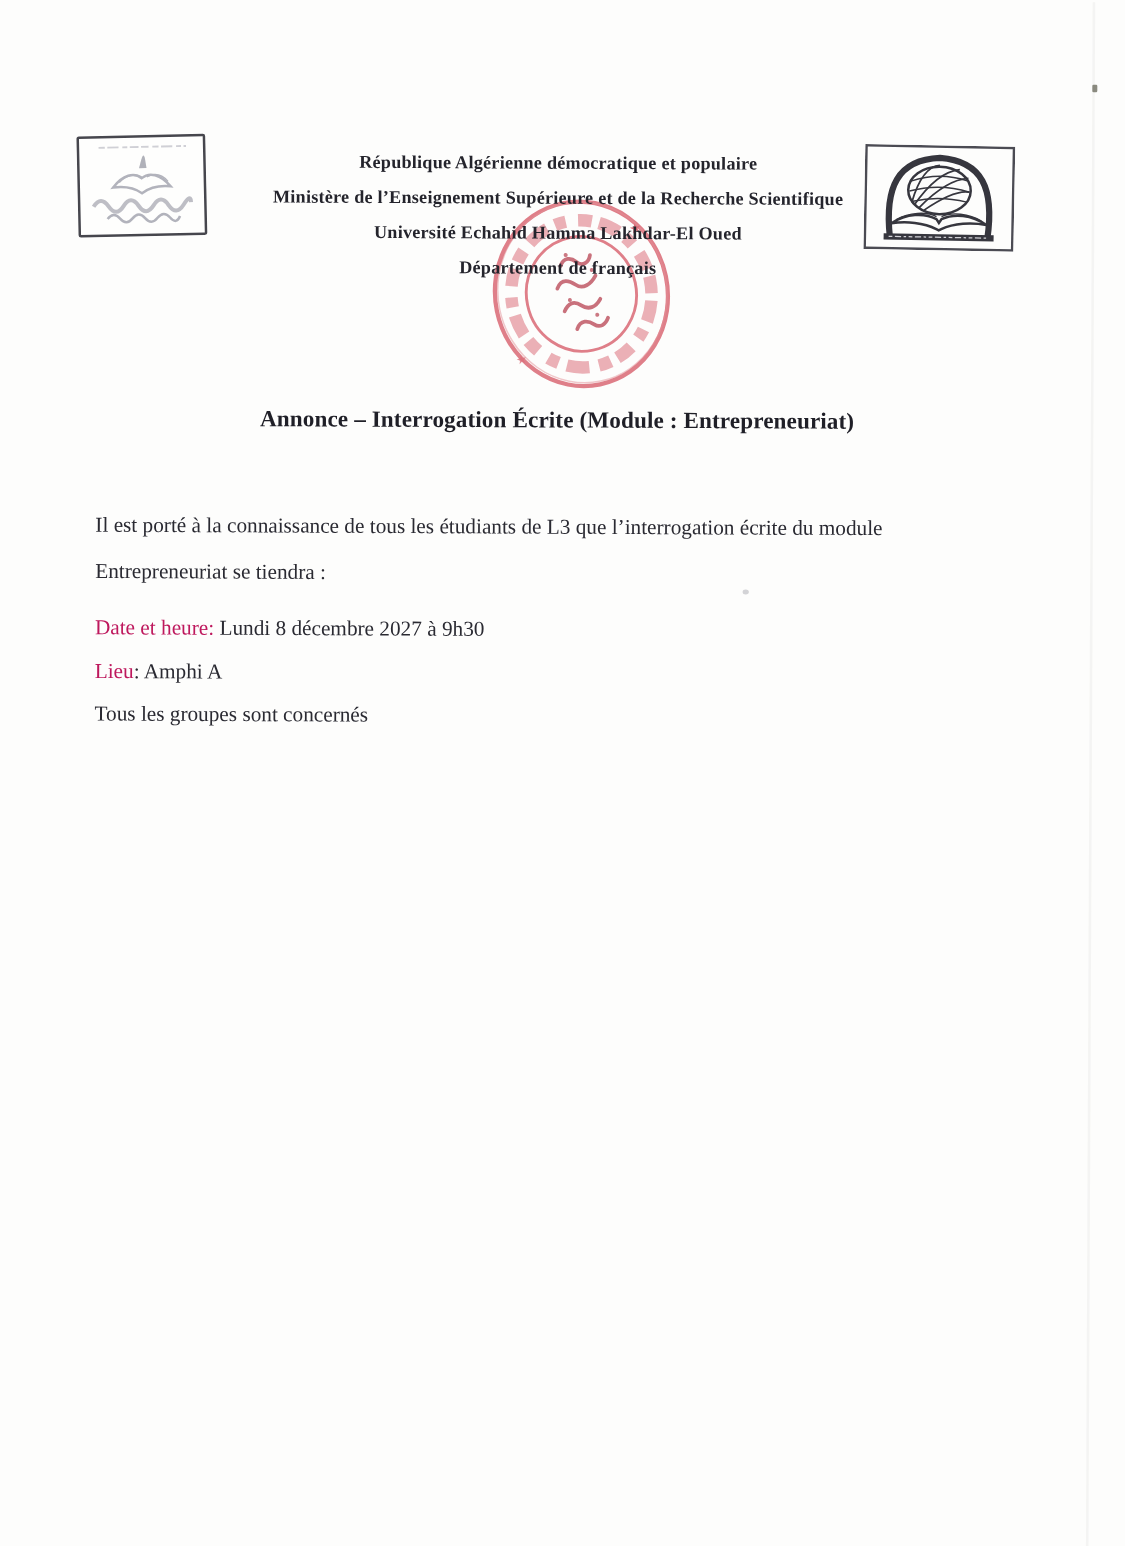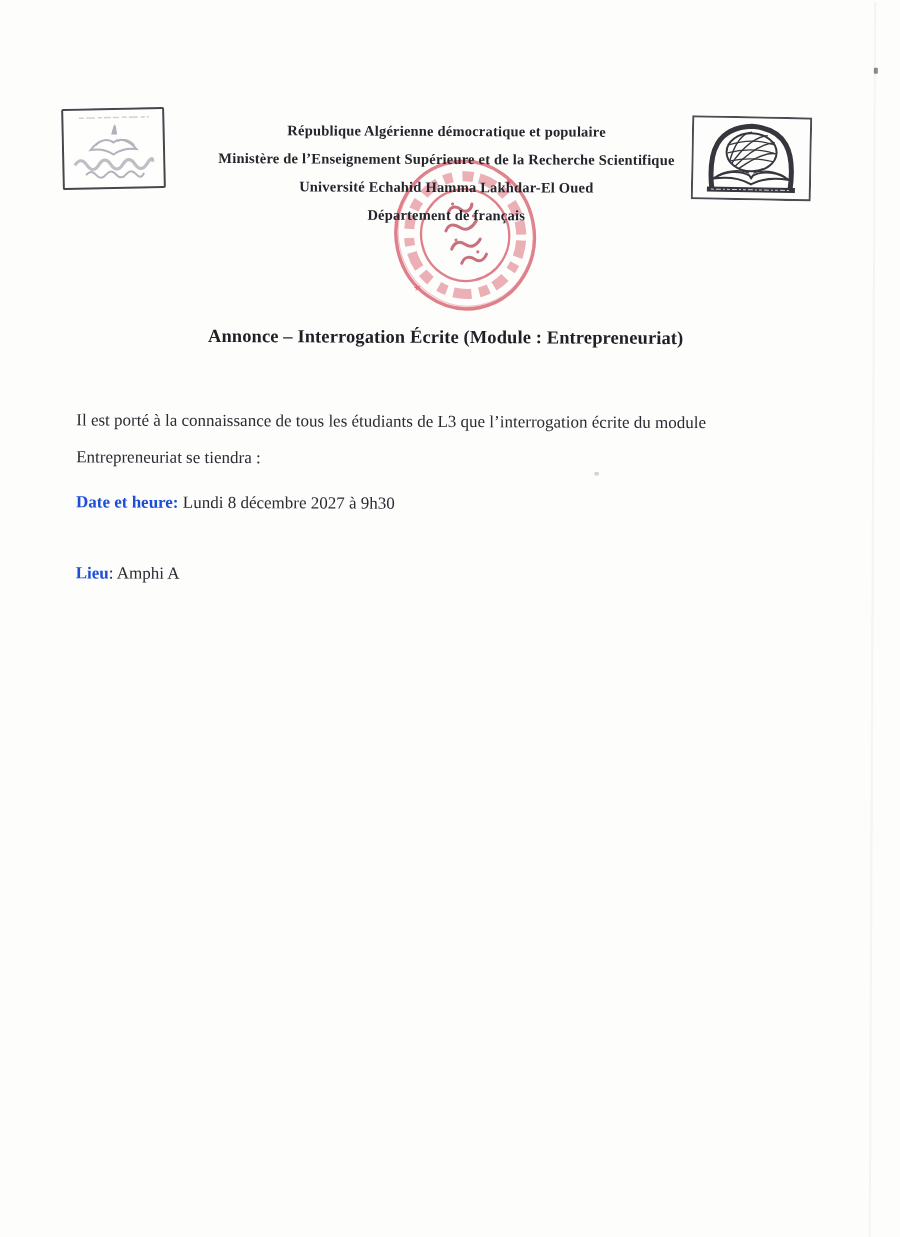--- a/index.html
+++ b/index.html
@@ -32,23 +32,23 @@
 
   .doc-title{
     position:absolute;top:327px;left:0;width:890px;z-index:2;
     text-align:center;font-weight:bold;font-size:18.5px;
     color:#1f1f27;letter-spacing:.1px;margin:0;
   }
 
   .intro{position:absolute;top:403px;left:76px;width:770px;font-size:17px;line-height:37px;}
   .info-line{position:absolute;left:76px;font-size:17px;white-space:nowrap;}
   .line-date{top:494px;}
-  .line-lieu{top:529px;margin-top:36px;}
+  .line-lieu{top:529px;}
   .line-groups{top:563px;}
-  .lbl{font-weight:bold;color:#1d4ed8;}
+  .lbl{font-weight:normal;color:#be185d;}
 </style>
 </head>
 <body>
 
 <div class="sheet">
 
   <div class="scan-streak"></div>
   <div class="speck speck-1"></div>
   <div class="speck speck-2"></div>
 
@@ -128,14 +128,15 @@
   </div>
 
   <div class="info-line line-date">
     <span class="lbl">Date et heure:</span><span> Lundi 8 décembre 2027 à 9h30</span>
   </div>
 
   <div class="info-line line-lieu">
     <span class="lbl">Lieu</span><span>: Amphi A</span>
   </div>
 
+  <div class="info-line line-groups">Tous les groupes sont concernés</div>
 
 </div>
 
 </body></html>

